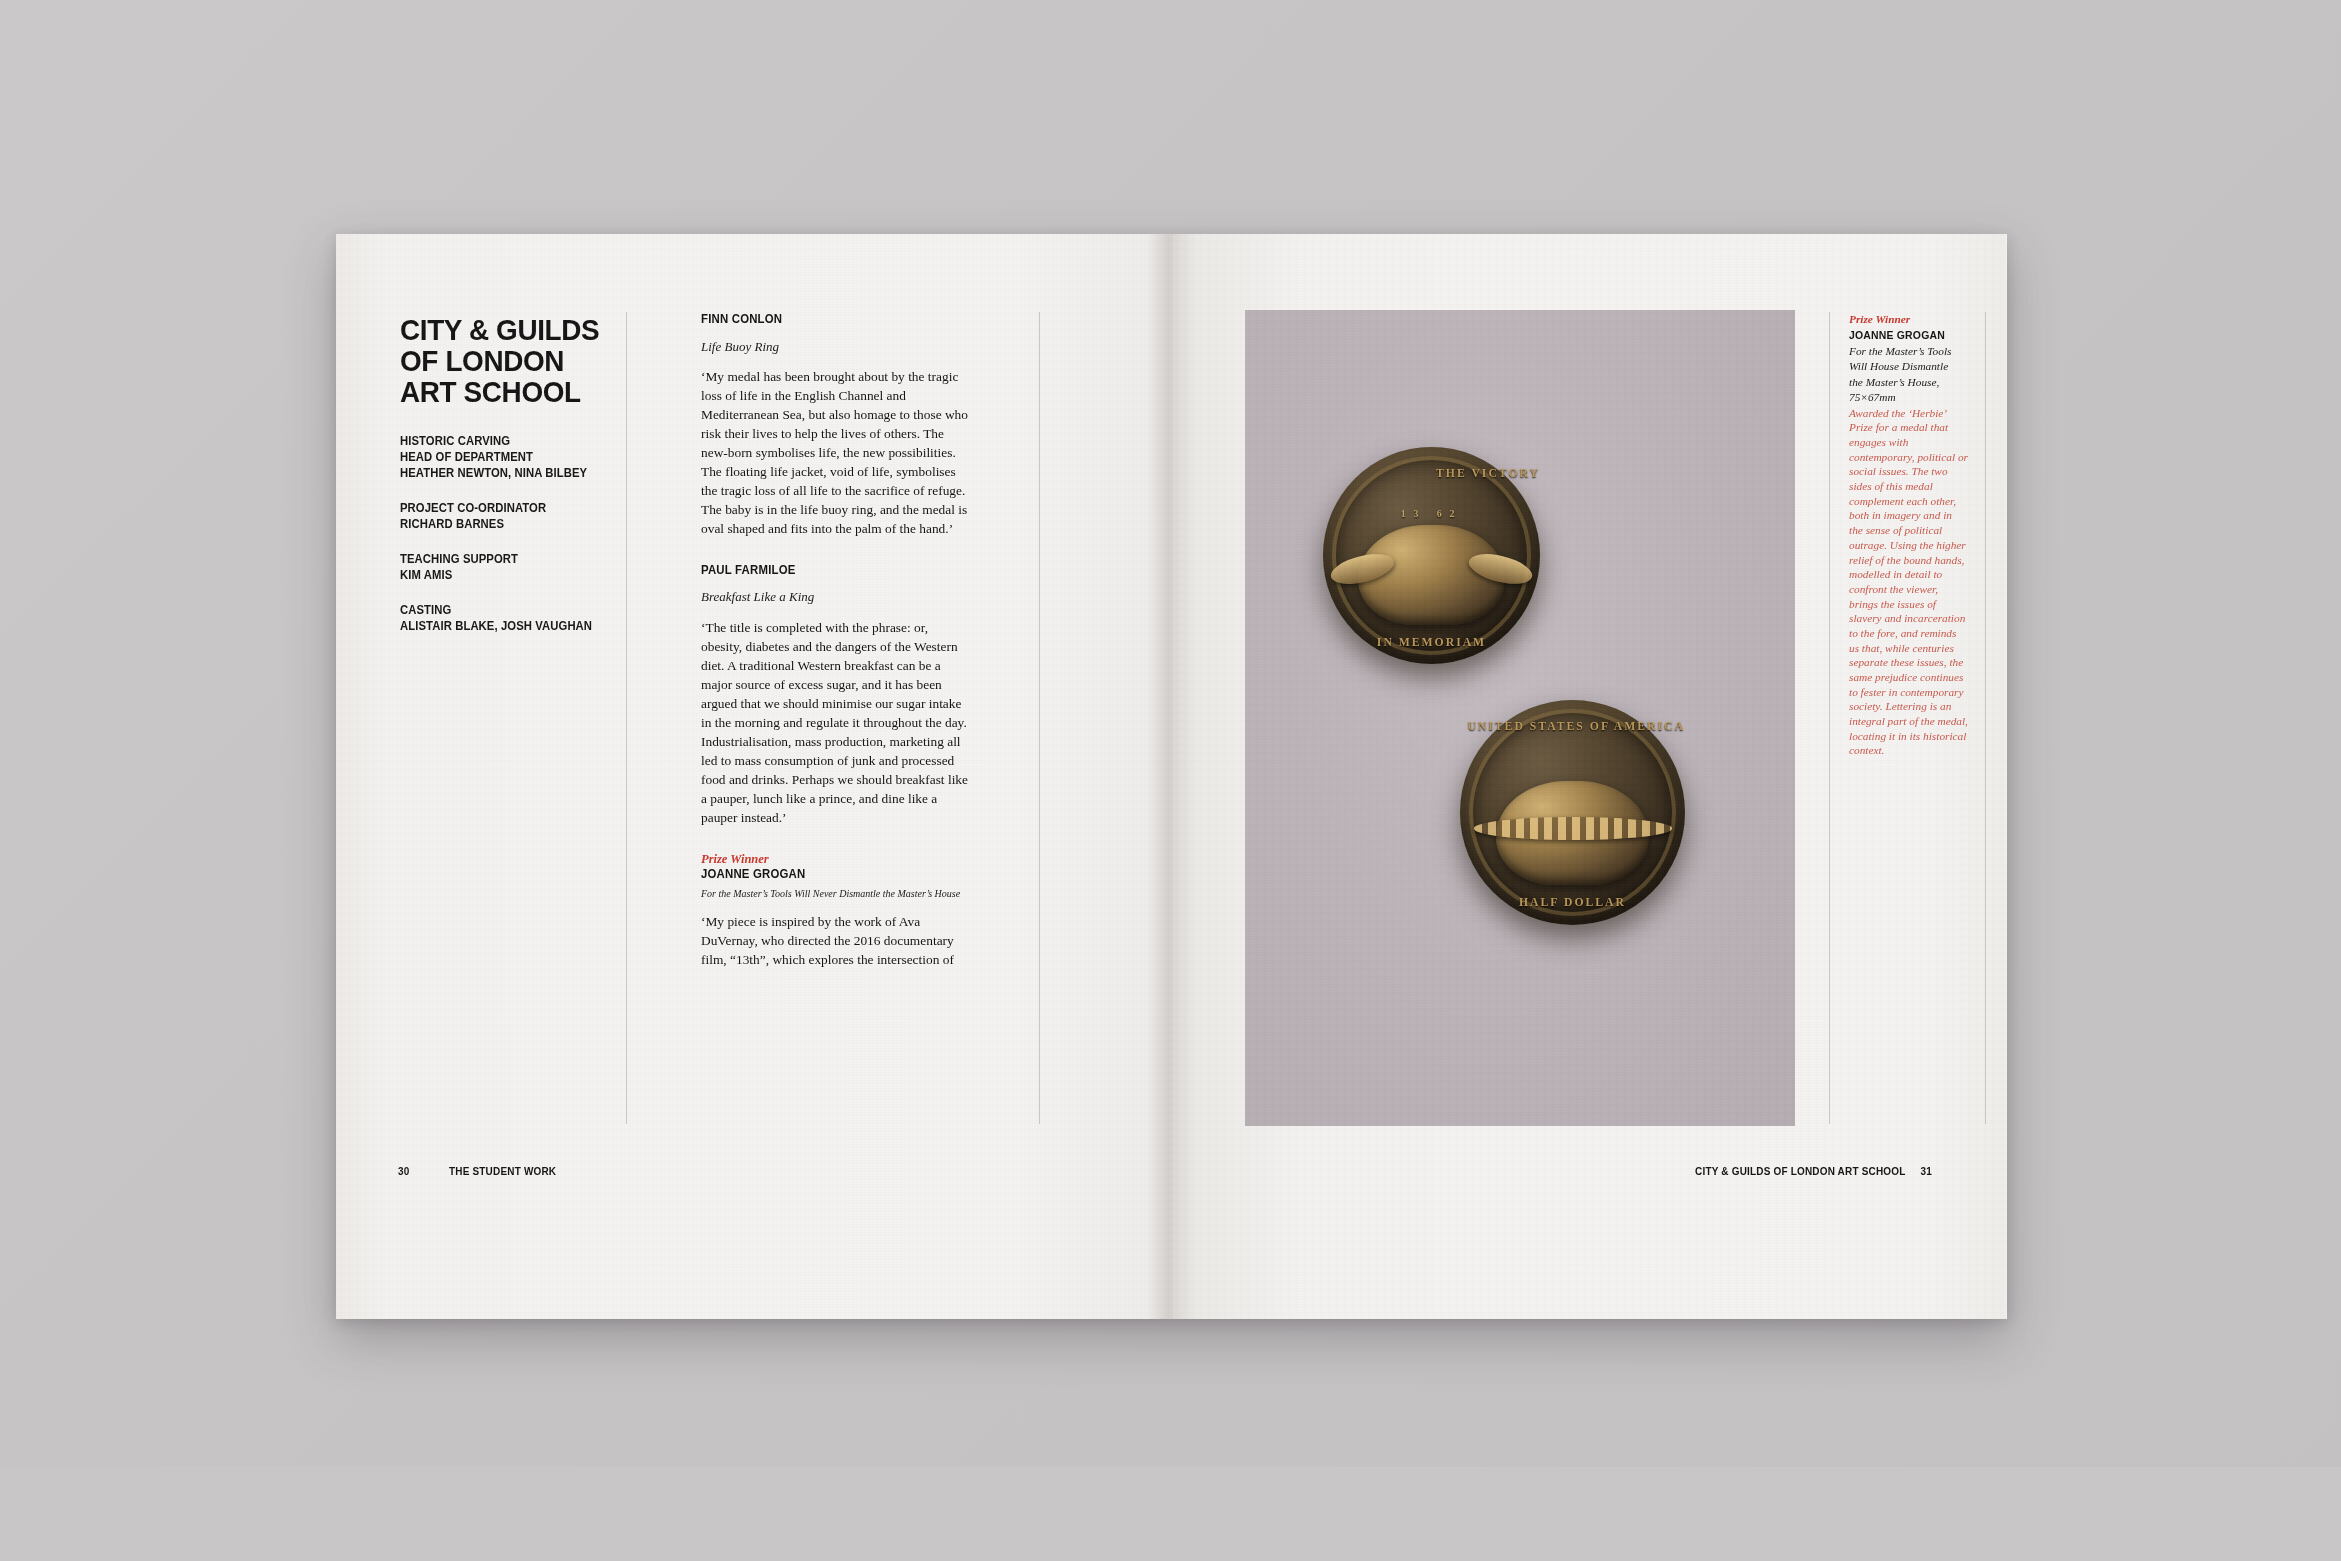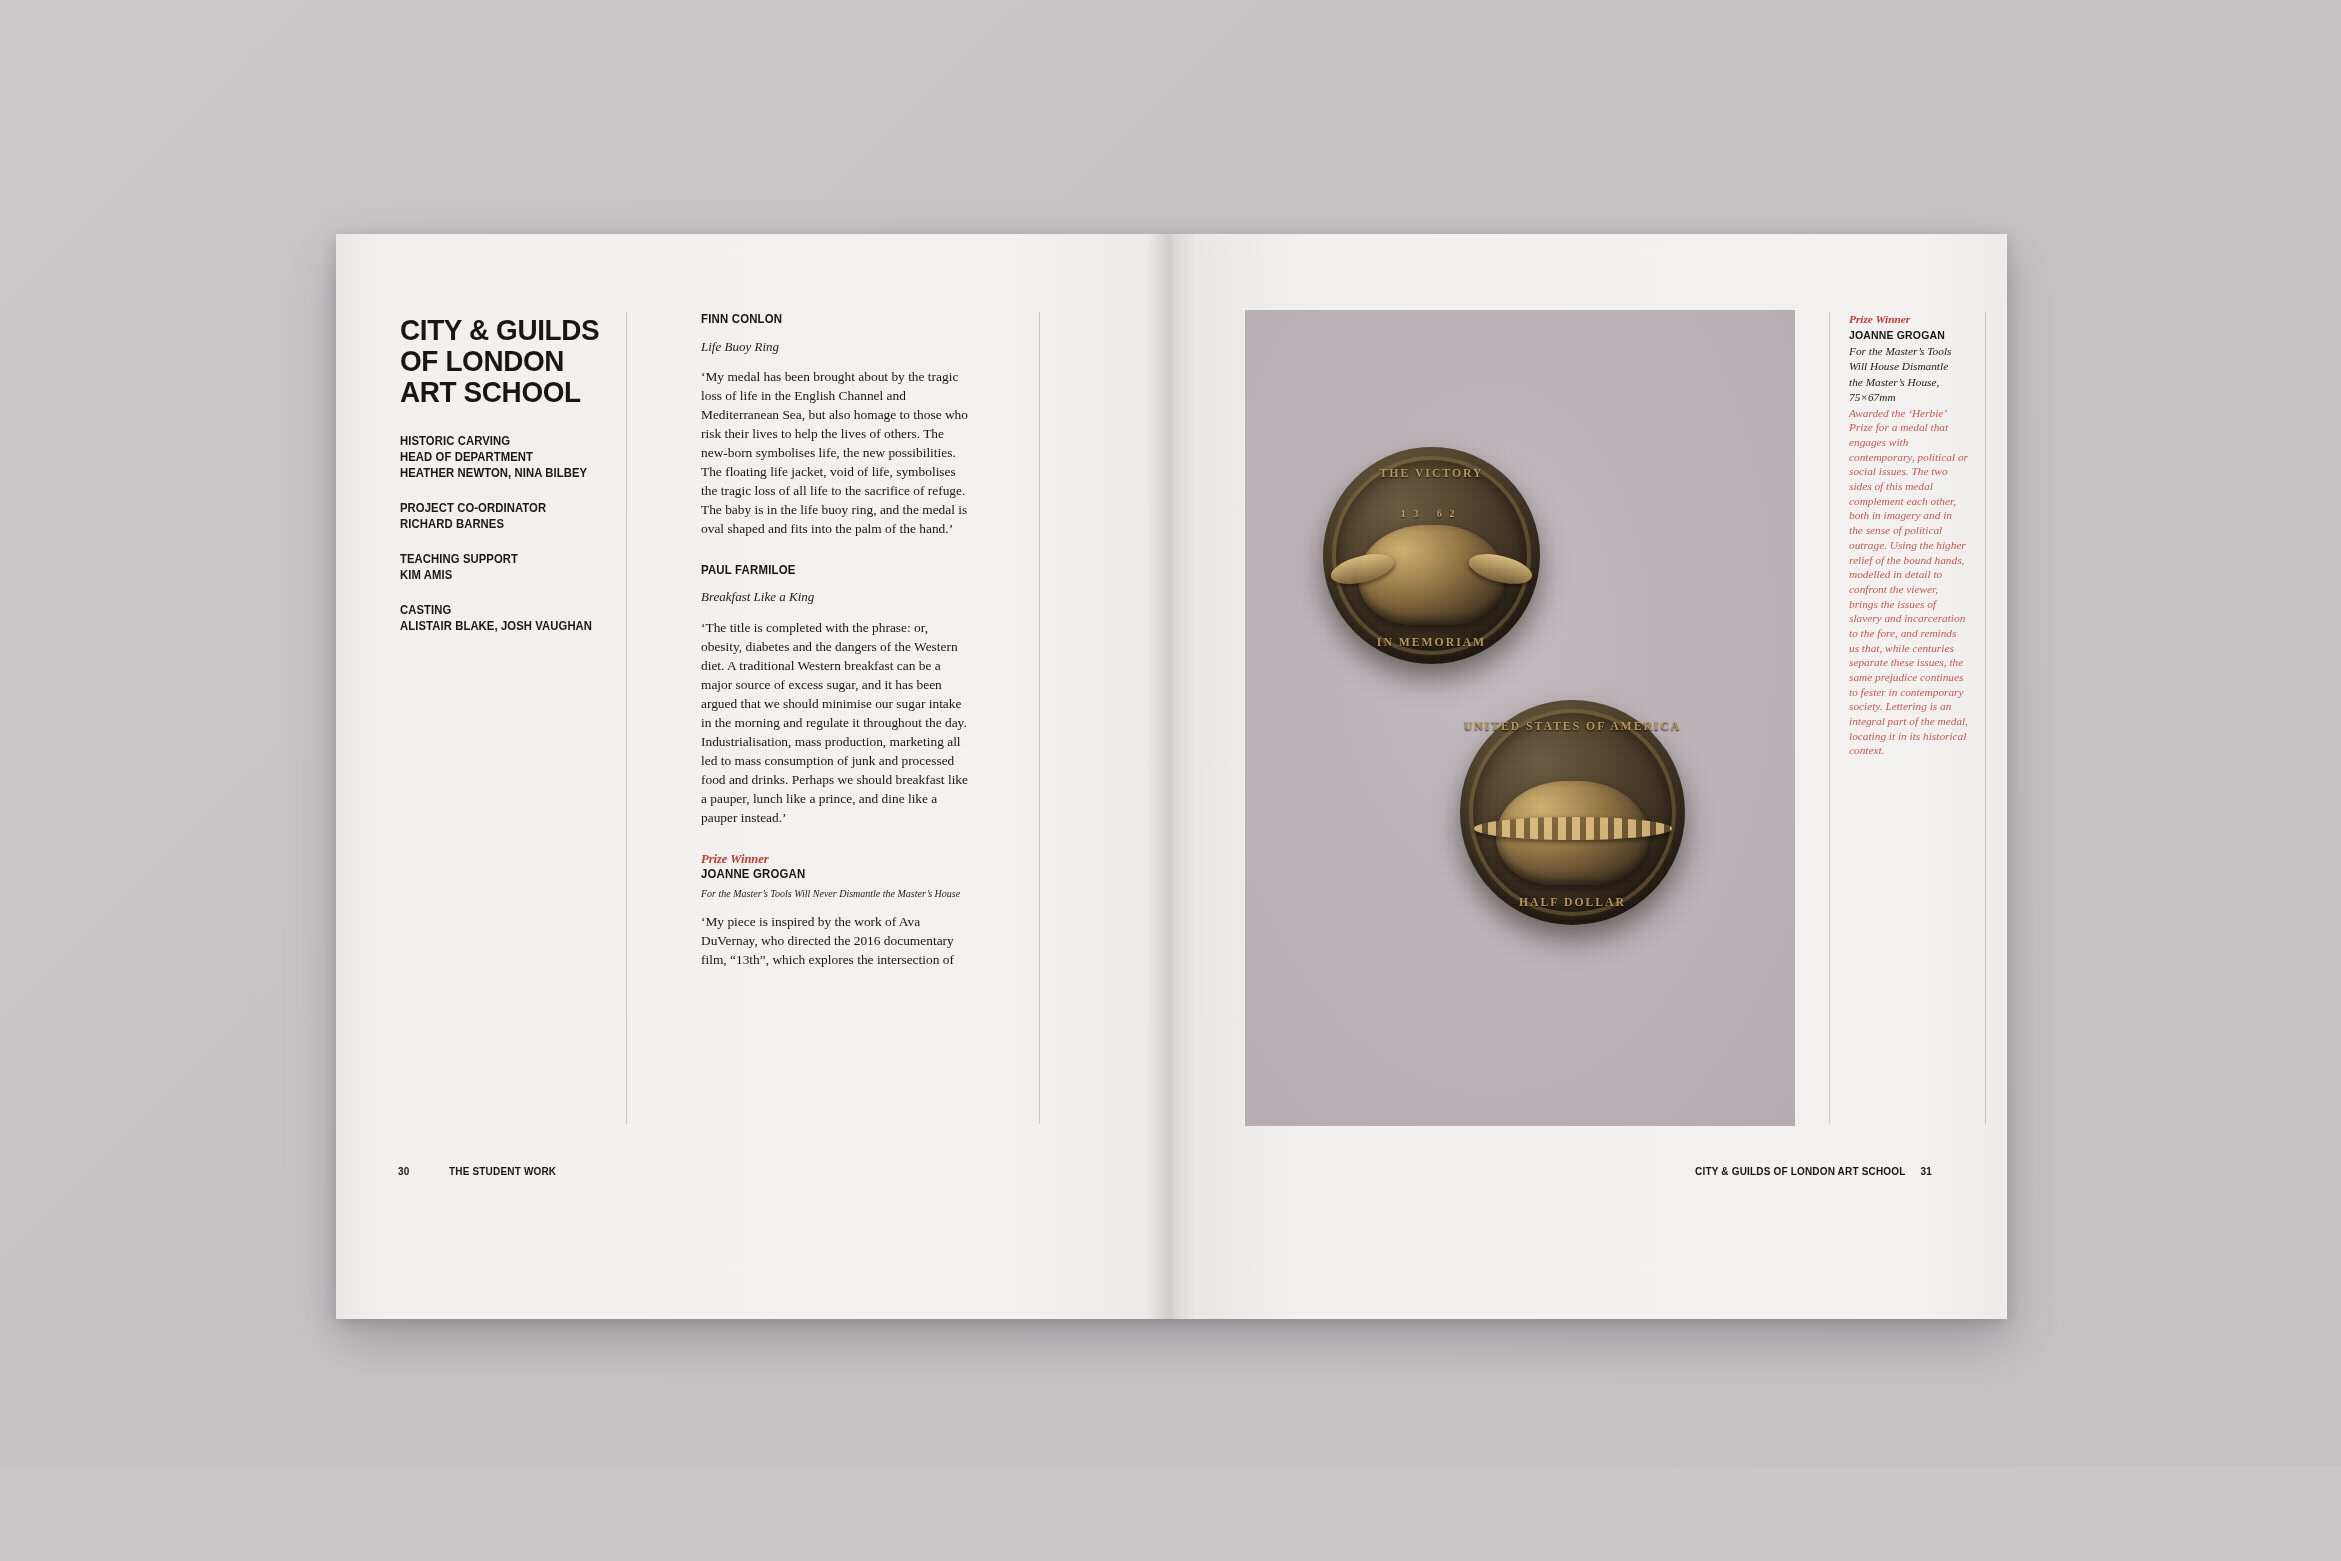--- a/index.html
+++ b/index.html
@@ -266,21 +266,21 @@
     position: absolute;
     left: 0; right: 0;
     text-align: center;
     font-family: "Liberation Serif", serif;
     font-weight: 700;
     color: #bb9758;
     font-size: 11.7px;
     letter-spacing: 2px;
     text-shadow: 0 0.8px 1.6px rgba(0,0,0,0.9);
   }
-  .arc-top { top: 9%; }
+  .arc-top { top: 9%; text-align: right; }
   .arc-bottom { bottom: 7%; }
 
   .col-caption {
     position: absolute;
     left: 678px;
     top: 78px;
     width: 119px;
   }
   .cap-prize {
     font-family: "Liberation Serif", serif;

